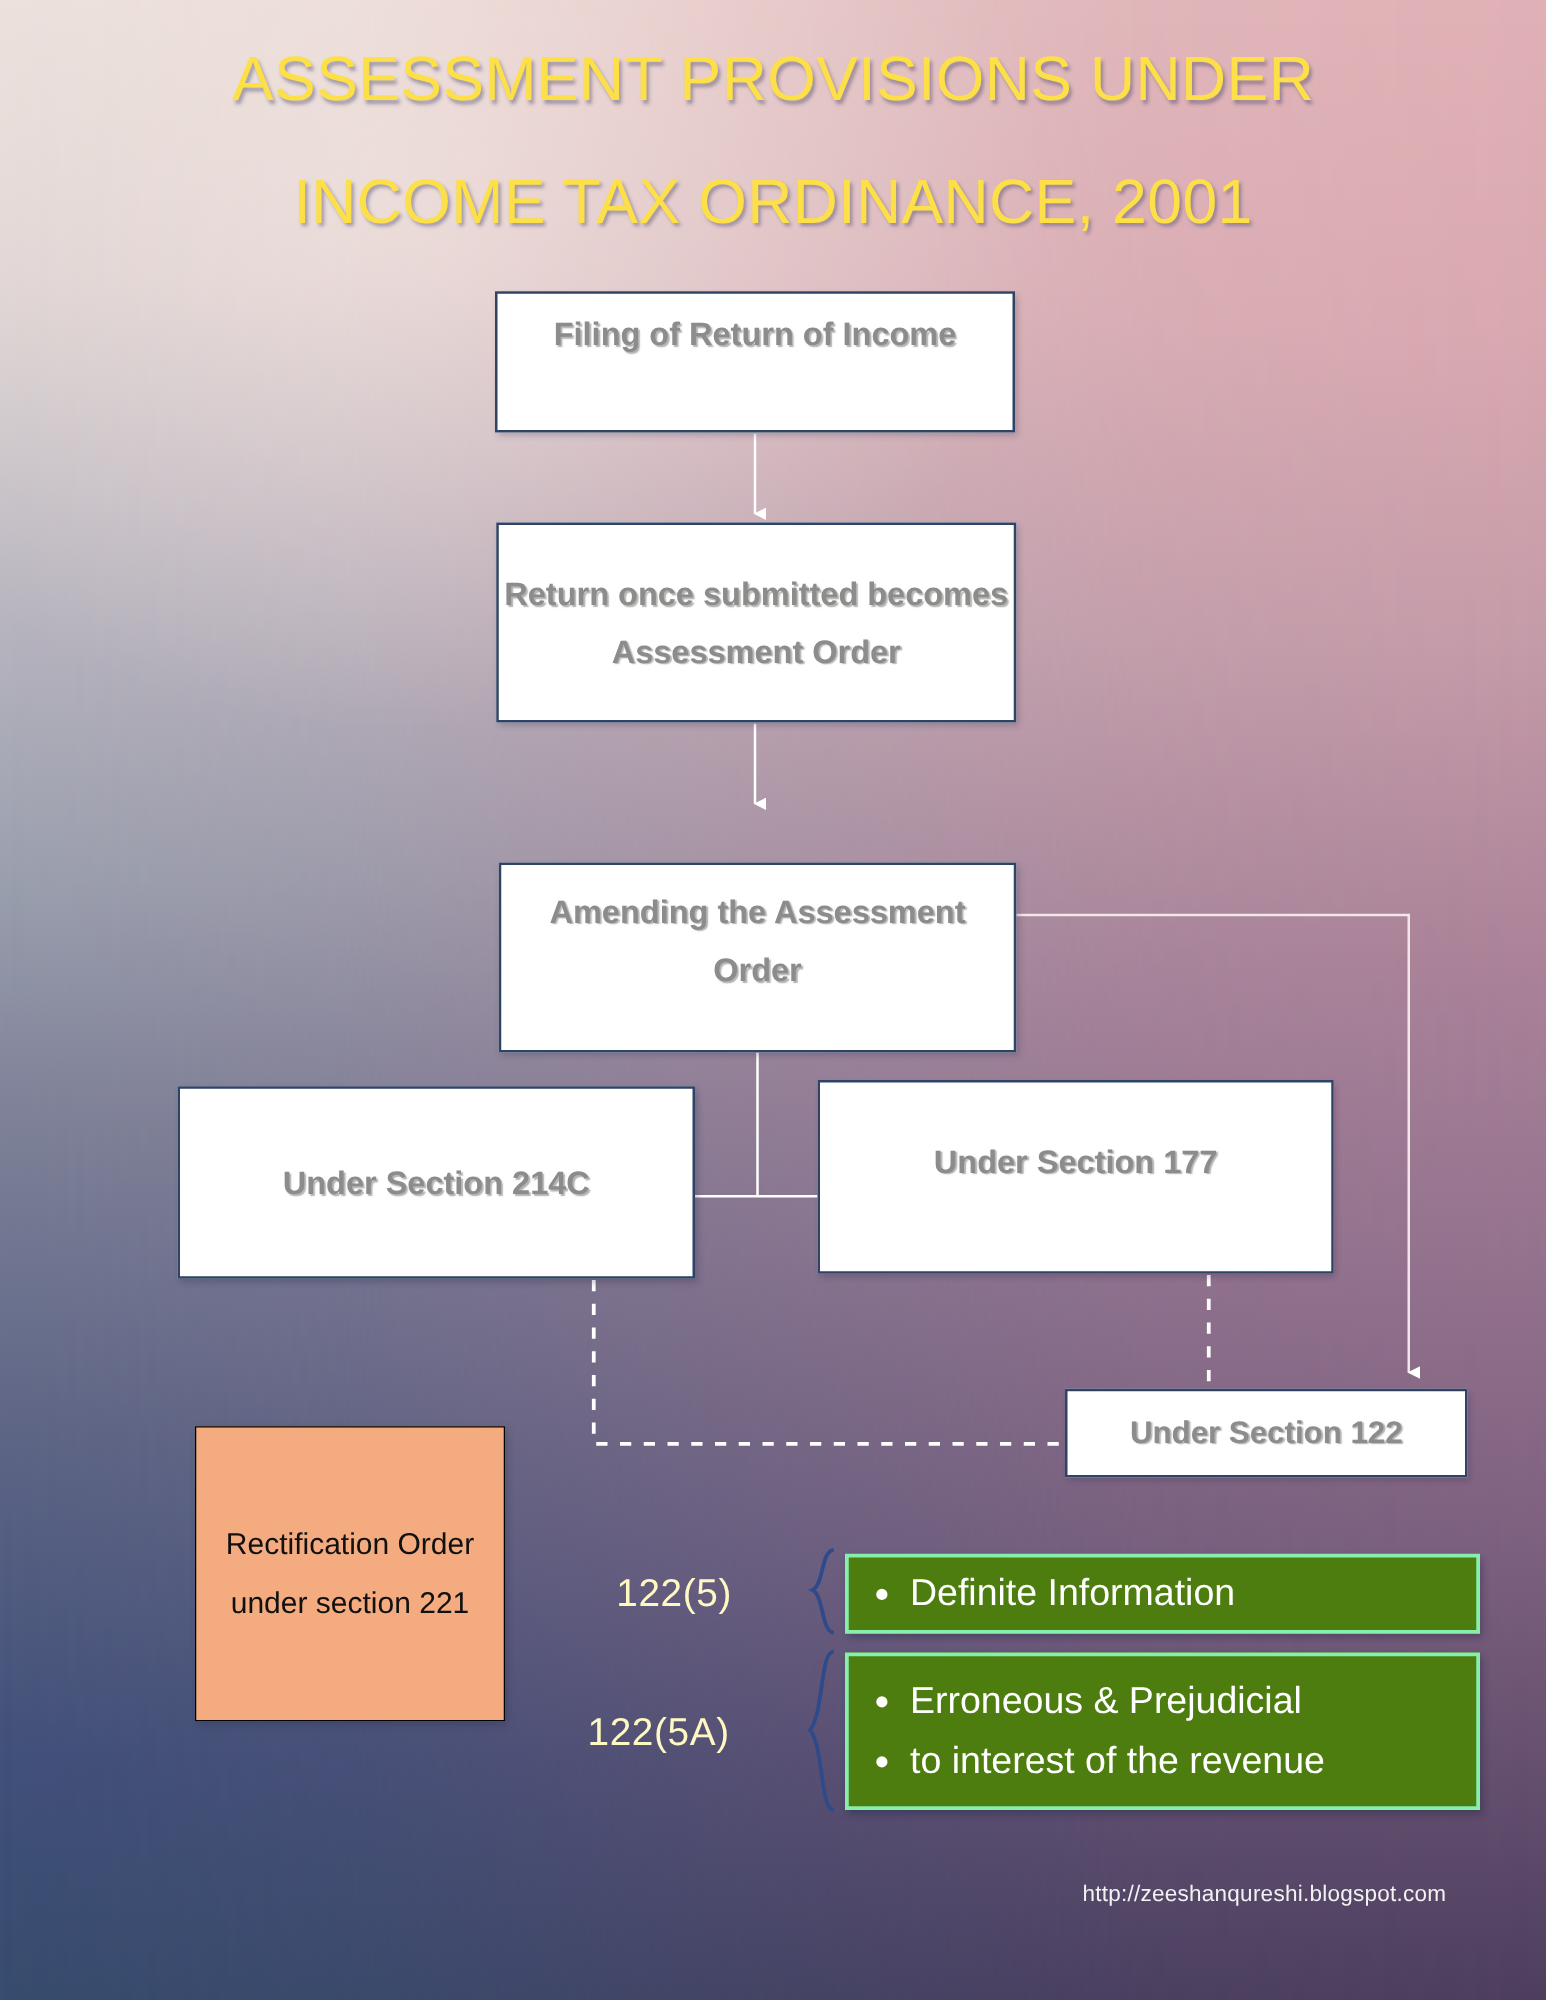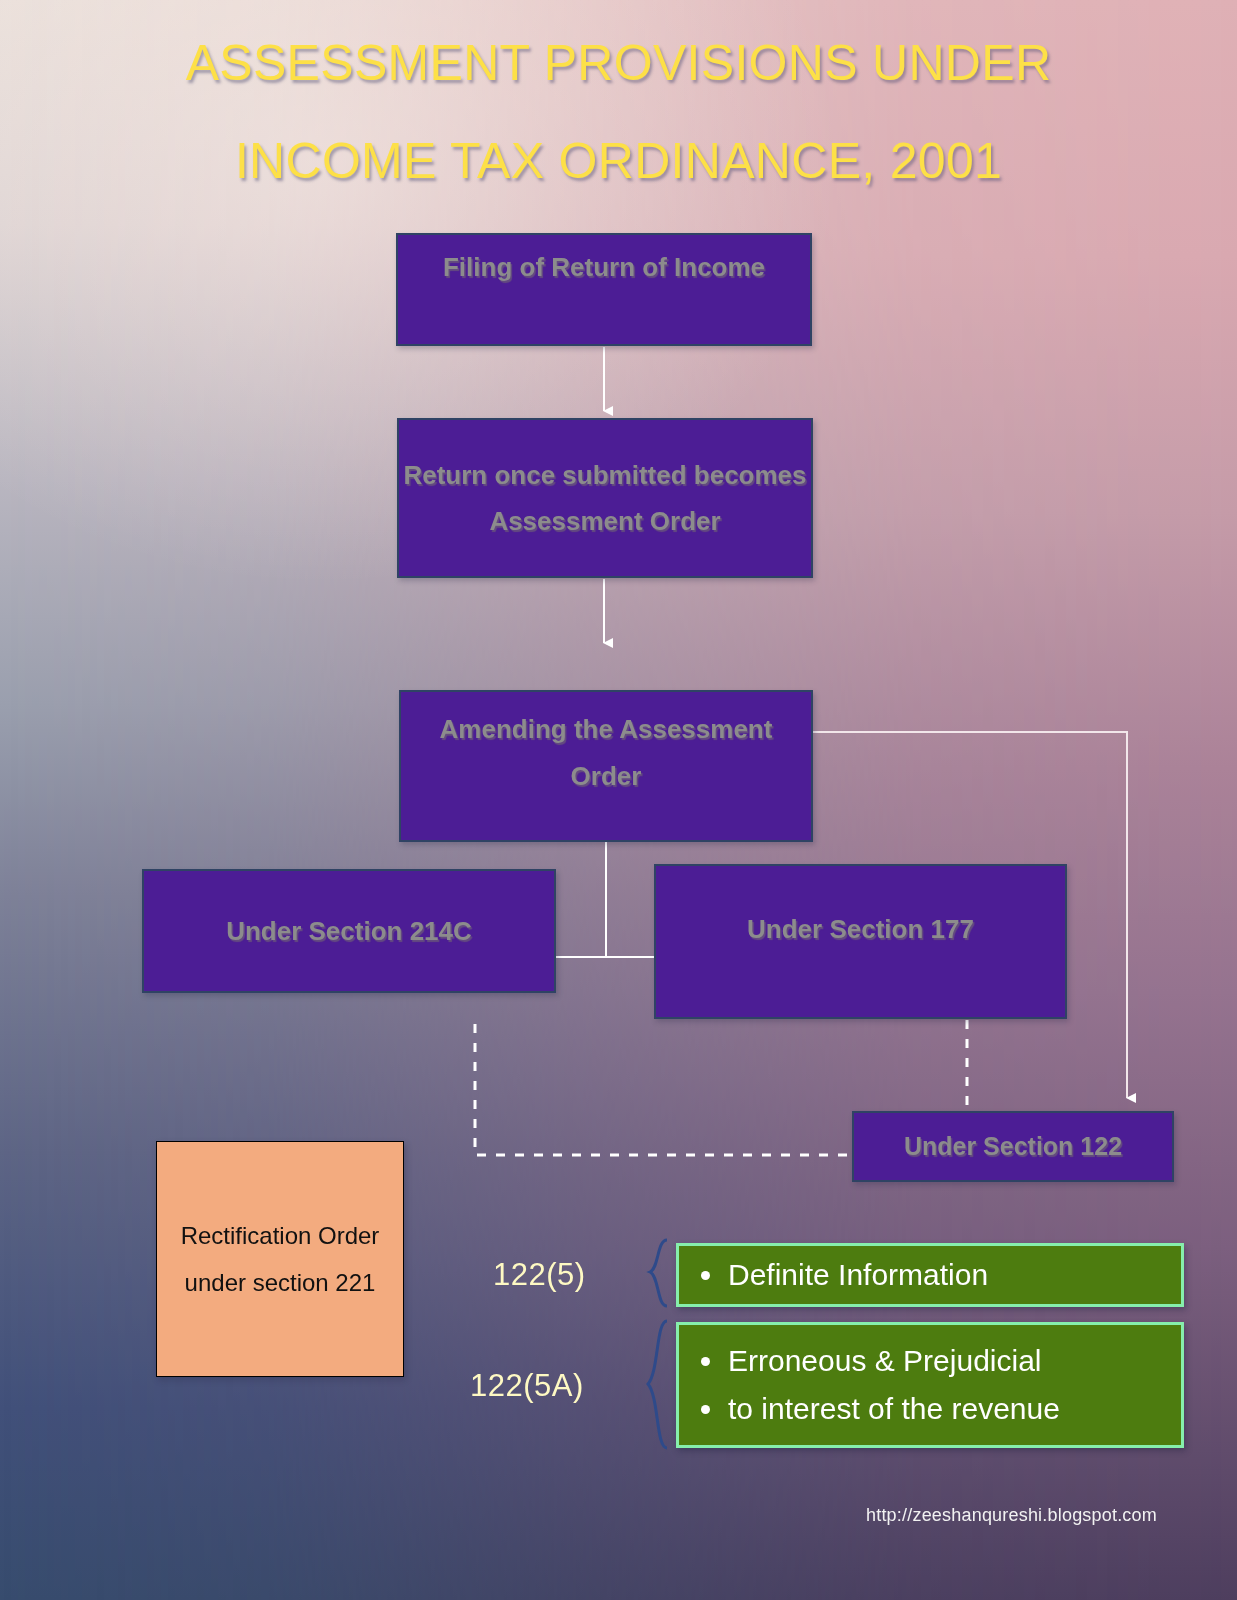--- a/index.html
+++ b/index.html
@@ -64,39 +64,39 @@
     letter-spacing: 0.3px;
     line-height: 98px;
     text-shadow: 2px 3px 3px rgba(70,70,110,0.45);
     white-space: nowrap;
   }
   .title .line2 { display: block; }
 
   
   .ybox {
     position: absolute;
-    background: #4c1d95;
+    background: #ffffff;
     border: 2px solid #2f4364;
     display: flex;
     align-items: center;
     justify-content: center;
     text-align: center;
     color: #8c8c8c;
     font-weight: bold;
     text-shadow: 1.5px 1.5px 1px rgba(120,115,110,0.55);
     box-shadow: 2px 3px 5px rgba(40,40,70,0.25);
   }
   .ybox span { display: block; width: 100%; }
 
   #box-filing      { left: 396px; top: 233px;  width: 416px; height: 113px; font-size: 26px; }
   #box-filing span { padding-bottom: 44px; }
   #box-return      { left: 397px; top: 418px;  width: 416px; height: 160px; font-size: 26px; line-height: 46px; }
   #box-amending    { left: 399px; top: 650px;  width: 414px; height: 152px; font-size: 26px; line-height: 47px; margin-top: 40px; }
   #box-amending span { padding-bottom: 26px; }
-  #box-214c        { left: 142px; top: 869px;  width: 414px; height: 124px; font-size: 26px; }
+  #box-214c        { left: 142px; top: 869px;  width: 414px; height: 154px; font-size: 26px; }
   #box-177         { left: 654px; top: 864px;  width: 413px; height: 155px; font-size: 26px; }
   #box-177 span    { padding-bottom: 24px; }
   #box-122         { left: 852px; top: 1111px; width: 322px; height: 71px;  font-size: 25px; }
 
   
   #box-rect {
     position: absolute;
     left: 156px; top: 1141px;
     width: 248px; height: 236px;
     background: #f3ab7f;

